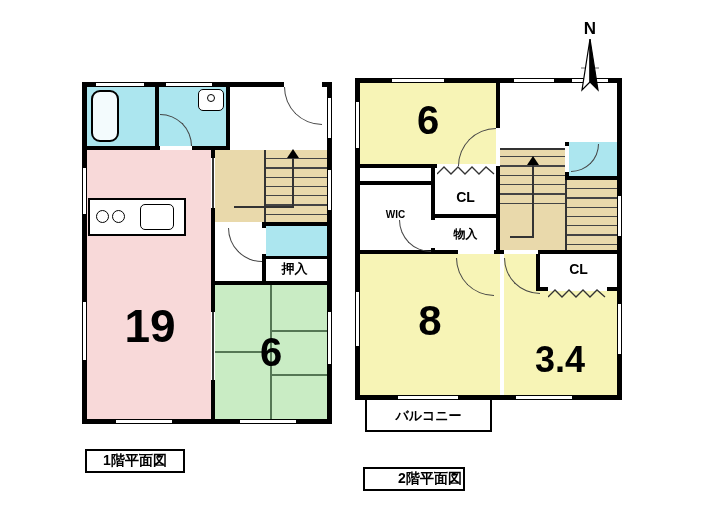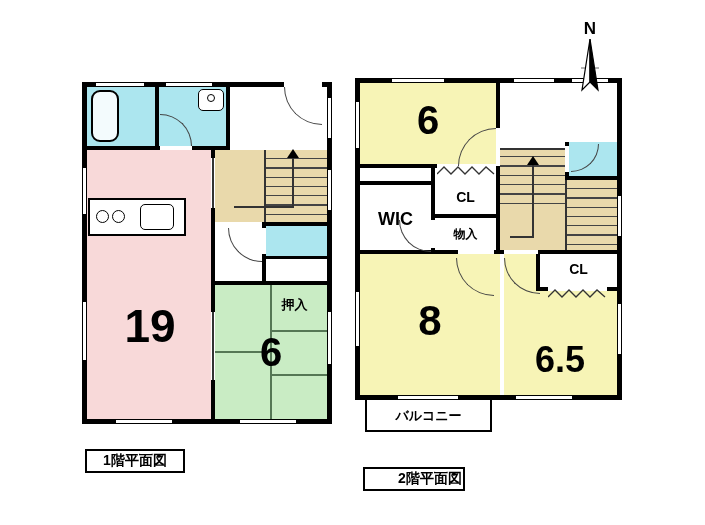--- a/index.html
+++ b/index.html
@@ -91,21 +91,21 @@
   <div class="tub" style="left:91px;top:90px;width:28px;height:52px;"></div>
   <div class="basin" style="left:198px;top:89px;width:26px;height:22px;"></div>
   <div class="dot" style="left:207px;top:94px;width:8px;height:8px;"></div>
   <div class="counter" style="left:88px;top:198px;width:98px;height:38px;"></div>
   <div class="burner" style="left:96px;top:210px;width:13px;height:13px;"></div>
   <div class="burner" style="left:112px;top:210px;width:13px;height:13px;"></div>
   <div class="sinkbox" style="left:140px;top:204px;width:34px;height:26px;"></div>
 
   <div class="lbl" style="left:95px;top:303px;width:110px;font-size:46px;">19</div>
   <div class="lbl" style="left:241px;top:332px;width:60px;font-size:40px;">6</div>
-  <div class="lbl" style="left:262px;top:262px;width:65px;font-size:13px;margin-top:36px;">押入</div>
+  <div class="lbl" style="left:262px;top:262px;width:65px;font-size:13px;">押入</div>
 
   <div class="fill" style="left: 360px; top: 83px; width: 136px; height: 81px; background-color: rgb(247, 244, 182);"></div>
   <div class="fill" style="left: 360px; top: 254px; width: 140px; height: 141px; background-color: rgb(247, 244, 182);"></div>
   <div class="fill" style="left: 504px; top: 254px; width: 113px; height: 141px; background-color: rgb(247, 244, 182);"></div>
   <div class="fill" style="left:540px;top:254px;width:77px;height:33px;background:#fff;"></div>
   <div class="fill" style="left: 569px; top: 142px; width: 48px; height: 34px; background-color: rgb(172, 230, 239);"></div>
   <div class="fill" style="left: 500px; top: 148px; width: 65px; height: 102px; background-color: rgb(233, 217, 171);"></div>
   <div class="fill" style="left: 565px; top: 180px; width: 52px; height: 70px; background-color: rgb(233, 217, 171);"></div>
   <div class="treads" style="left:500px;top:148px;width:65px;height:64px;"></div>
   <div class="treads" style="left:565px;top:180px;width:52px;height:70px;"></div>
@@ -156,22 +156,22 @@
 
   <div class="thin" style="left:510px;top:236px;width:24px;height:2px;"></div>
   <div class="thin" style="left:532px;top:164px;width:2px;height:74px;"></div>
   <div class="ahead" style="left:527px;top:156px;"></div>
 
   <div class="balcony" style="left:365px;top:400px;width:127px;height:32px;"></div>
   <div class="lbl" style="left:365px;top:409px;width:127px;font-size:13px;">バルコニー</div>
 
   <div class="lbl" style="left:398px;top:100px;width:60px;font-size:40px;">6</div>
   <div class="lbl" style="left:400px;top:300px;width:60px;font-size:42px;">8</div>
-  <div class="lbl" style="left:518px;top:342px;width:84px;font-size:36px;">6.5</div>
-  <div class="lbl" style="left:360px;top:210px;width:71px;font-size:18px;">WIC</div>
+  <div class="lbl" style="left:518px;top:342px;width:84px;font-size:36px;">3.4</div>
+  <div class="lbl" style="left:360px;top:210px;width:71px;font-size:10px;">WIC</div>
   <div class="lbl" style="left:435px;top:190px;width:61px;font-size:14px;">CL</div>
   <div class="lbl" style="left:435px;top:228px;width:61px;font-size:12px;">物入</div>
   <div class="lbl" style="left:540px;top:262px;width:77px;font-size:14px;">CL</div>
 
   <div class="lbl" style="left:574px;top:20px;width:32px;font-size:17px;">N</div>
   <svg class="abs" style="left:578px;top:38px;" width="24" height="58" viewBox="0 0 24 58">
     <line x1="3" y1="30" x2="21" y2="30" stroke="#666" stroke-width="1"></line>
     <polygon points="12,1 4,52 12,44" fill="#ffffff" stroke="#000" stroke-width="1.2"></polygon>
     <polygon points="12,1 20,52 12,44" fill="#000000" stroke="#000" stroke-width="1.2"></polygon>
   </svg>

